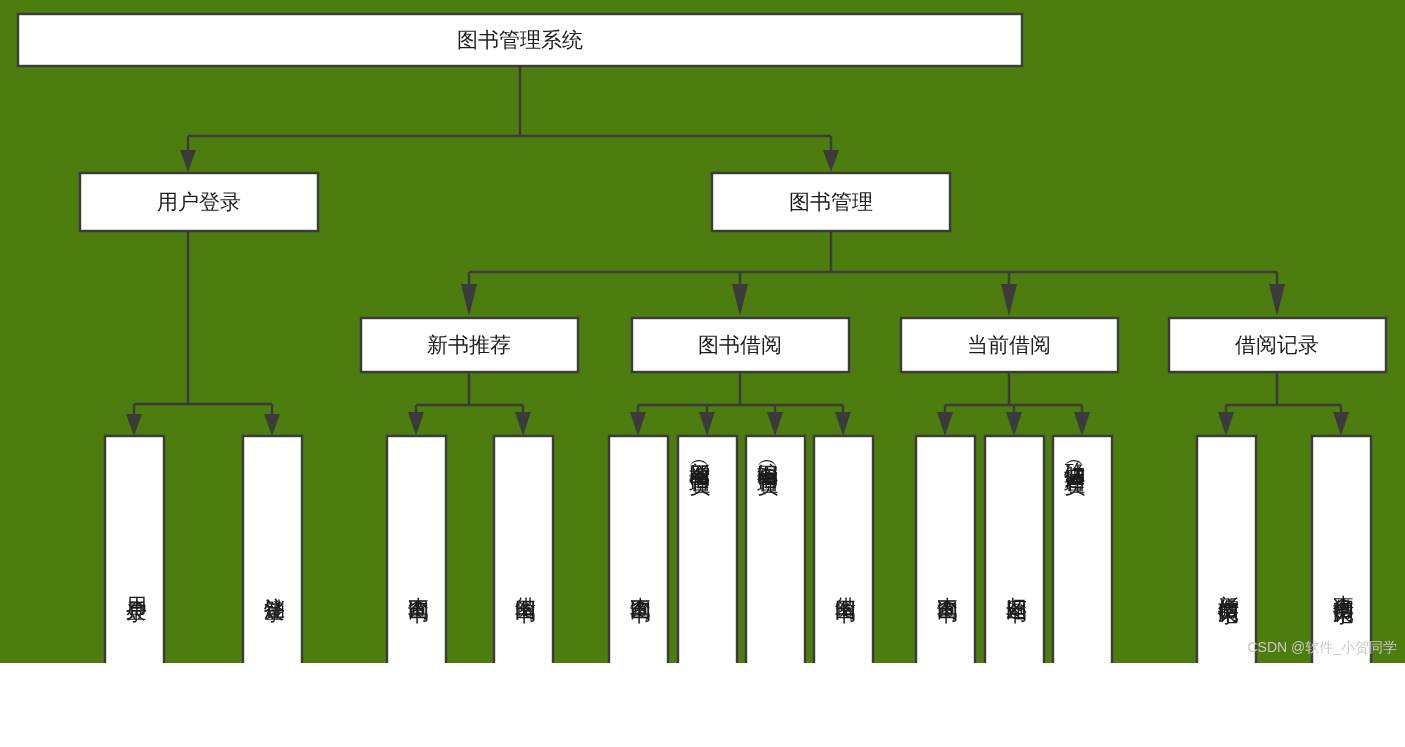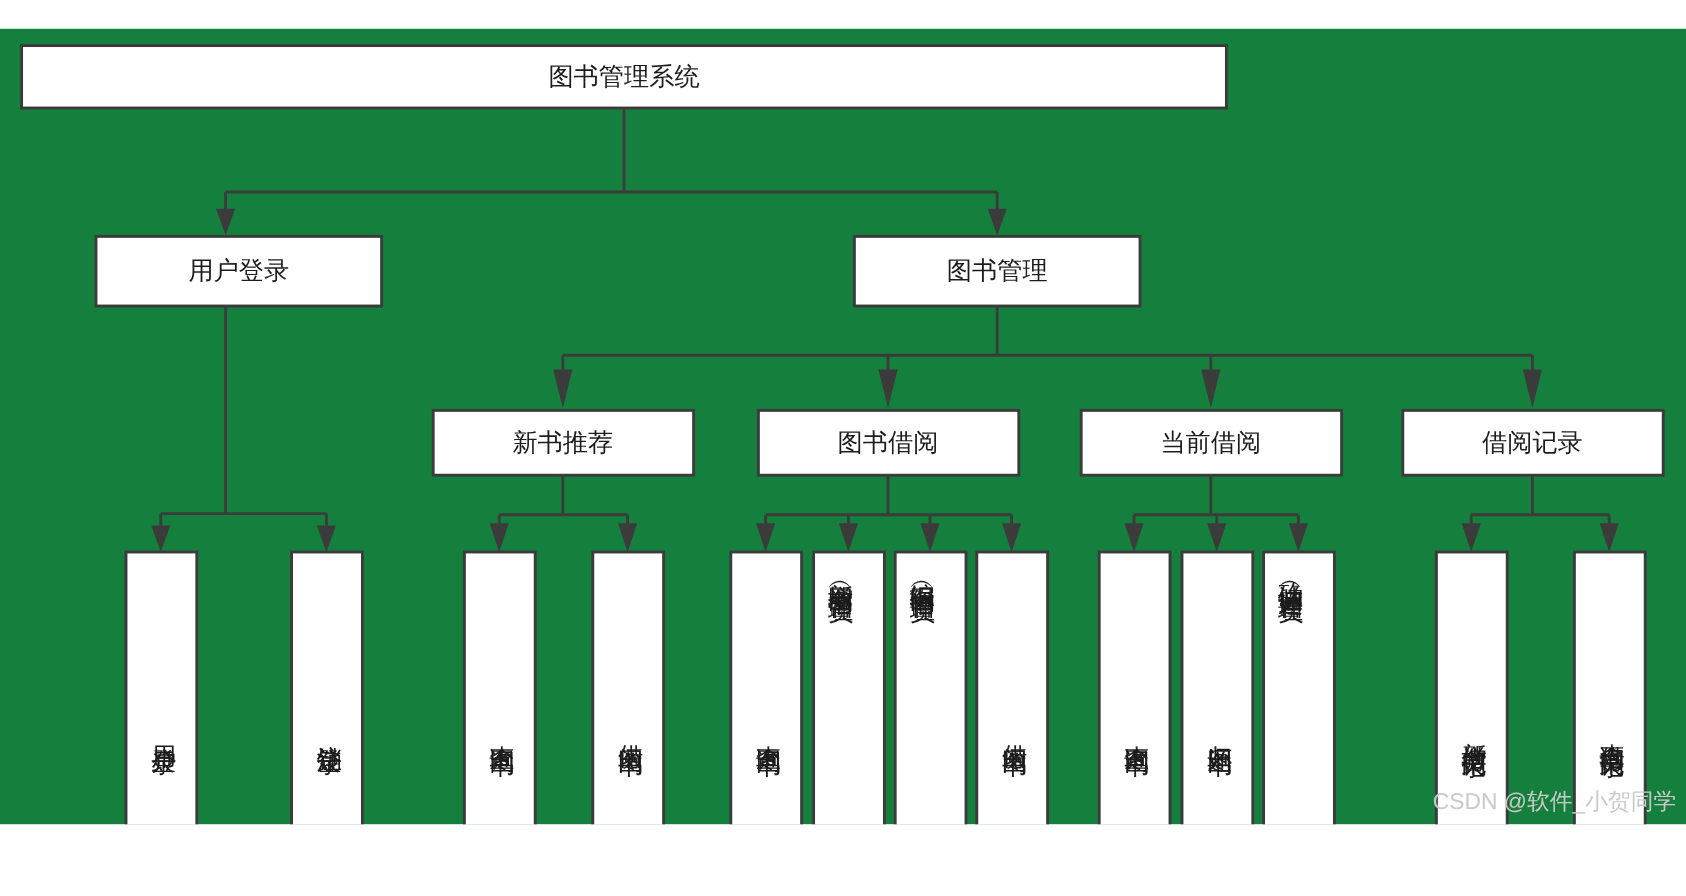--- a/index.html
+++ b/index.html
@@ -8,23 +8,22 @@
     padding: 0;
     background: #ffffff;
   }
   body {
     font-family: "Liberation Sans", "DejaVu Sans", sans-serif;
   }
   #diagram-root {
     position: relative;
     width: 1405px;
     height: 663px;
-    background: #15803d;
+    background: #4d7c0f;
     overflow: hidden;
-    margin-top: 24px;
   }
   #diagram-svg {
     position: absolute;
     top: 0;
     left: 0;
     width: 1405px;
     height: 747px;
   }
   .node-box {
     fill: #ffffff;
@@ -53,21 +52,21 @@
   .label-v {
     font-size: 21px;
     writing-mode: vertical-rl;
     letter-spacing: 2px;
   }
   .watermark-text {
     position: absolute;
     right: 8px;
     bottom: 6px;
     font-family: "Liberation Sans", "DejaVu Sans", sans-serif;
-    font-size: 19px;
+    font-size: 14px;
     color: #c9c9c9;
     white-space: nowrap;
     user-select: none;
     pointer-events: none;
   }
 </style>
 </head>
 <body>
 
 <div id="diagram-root">

